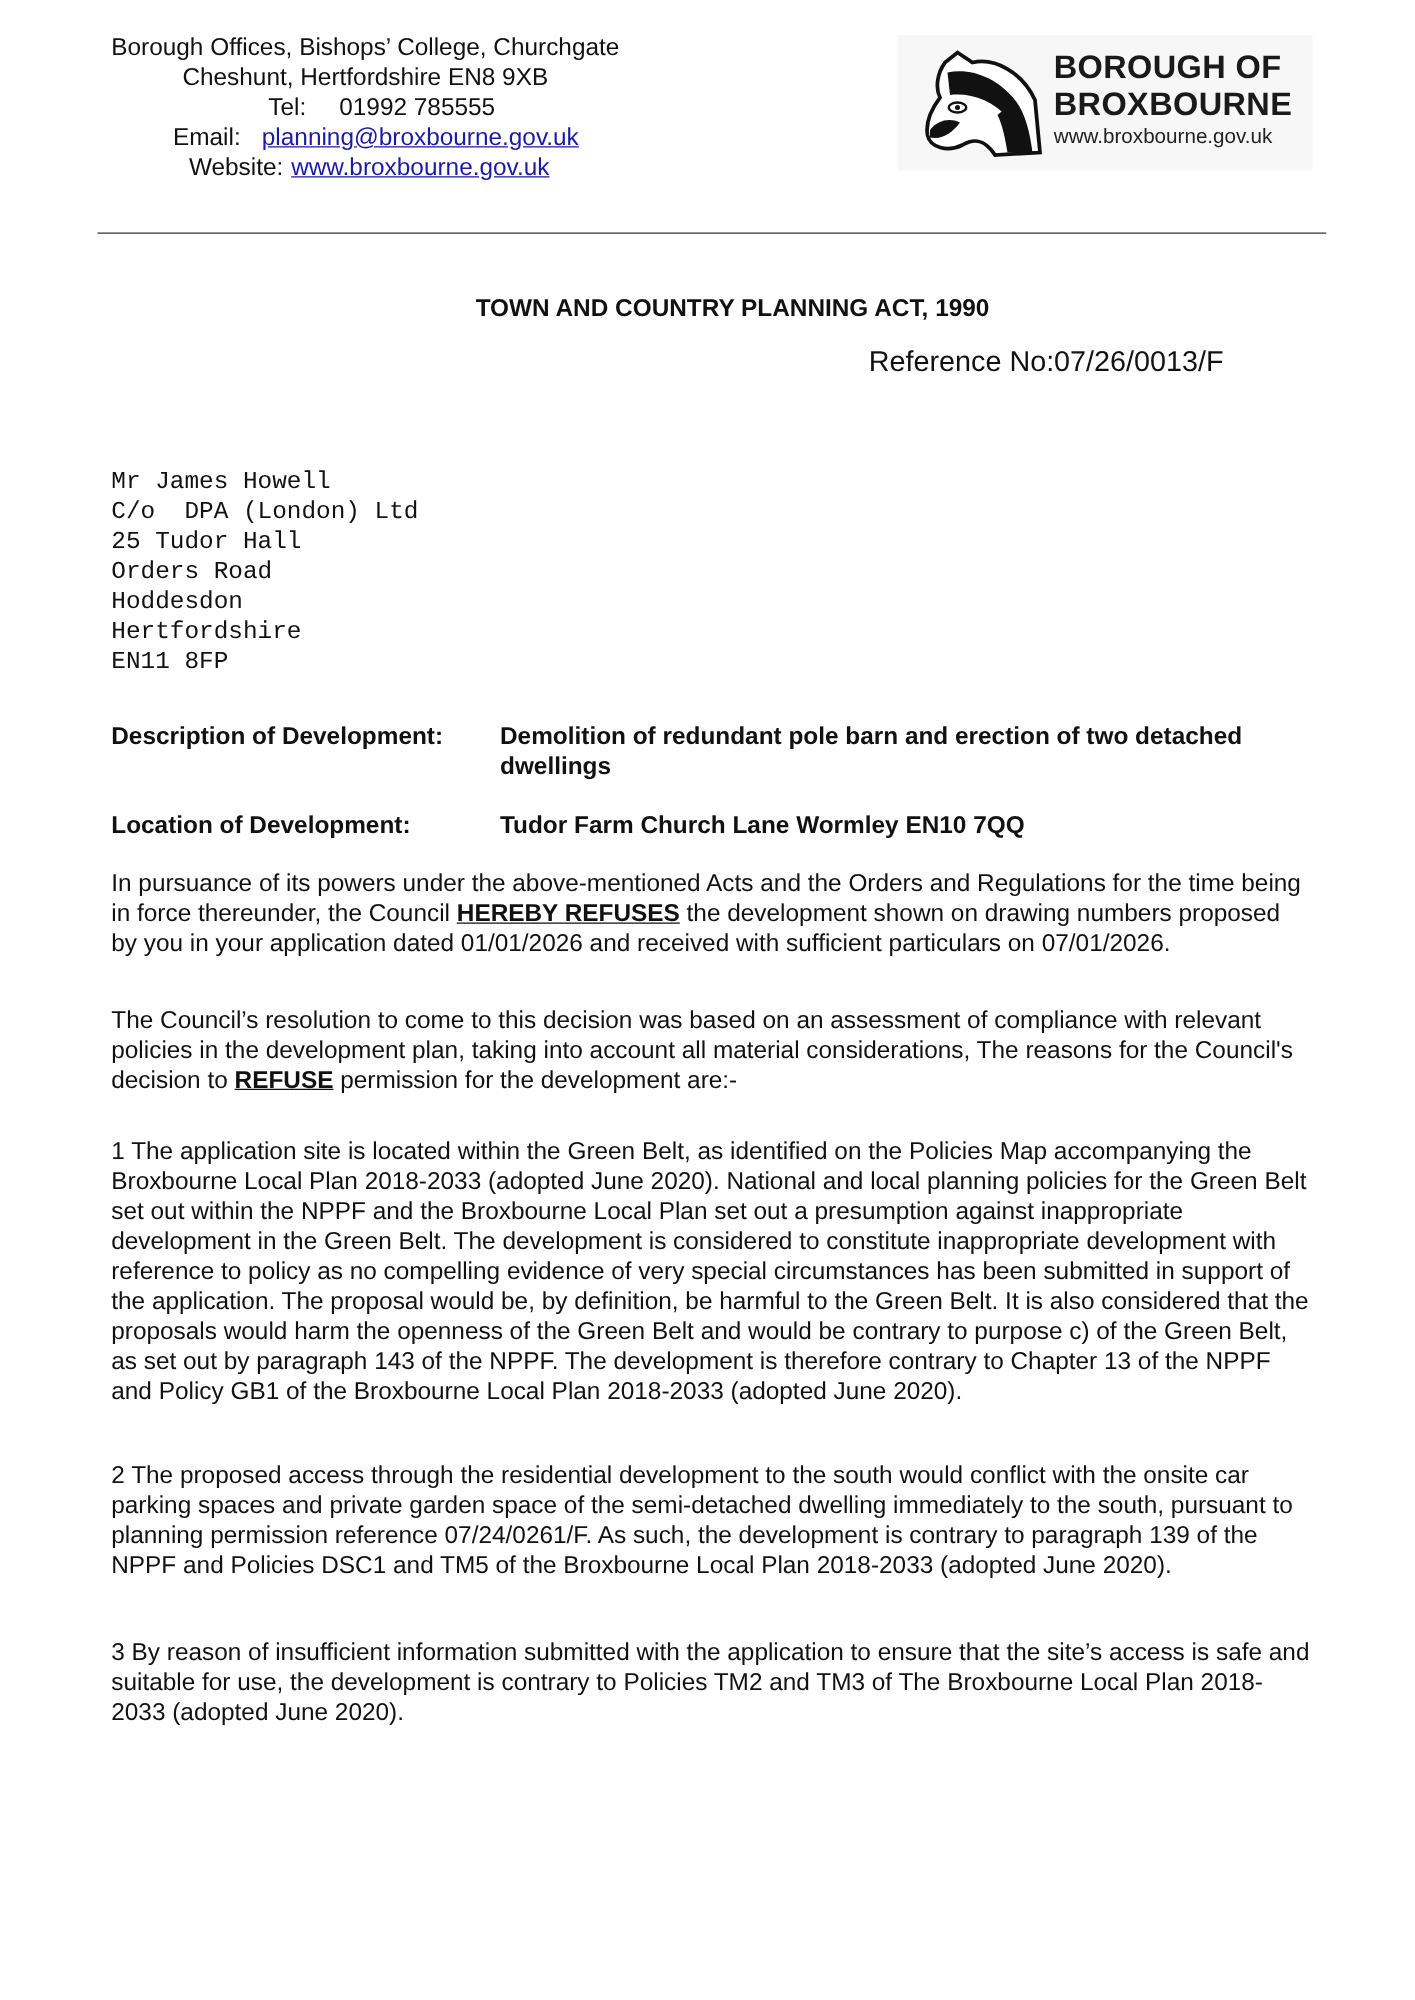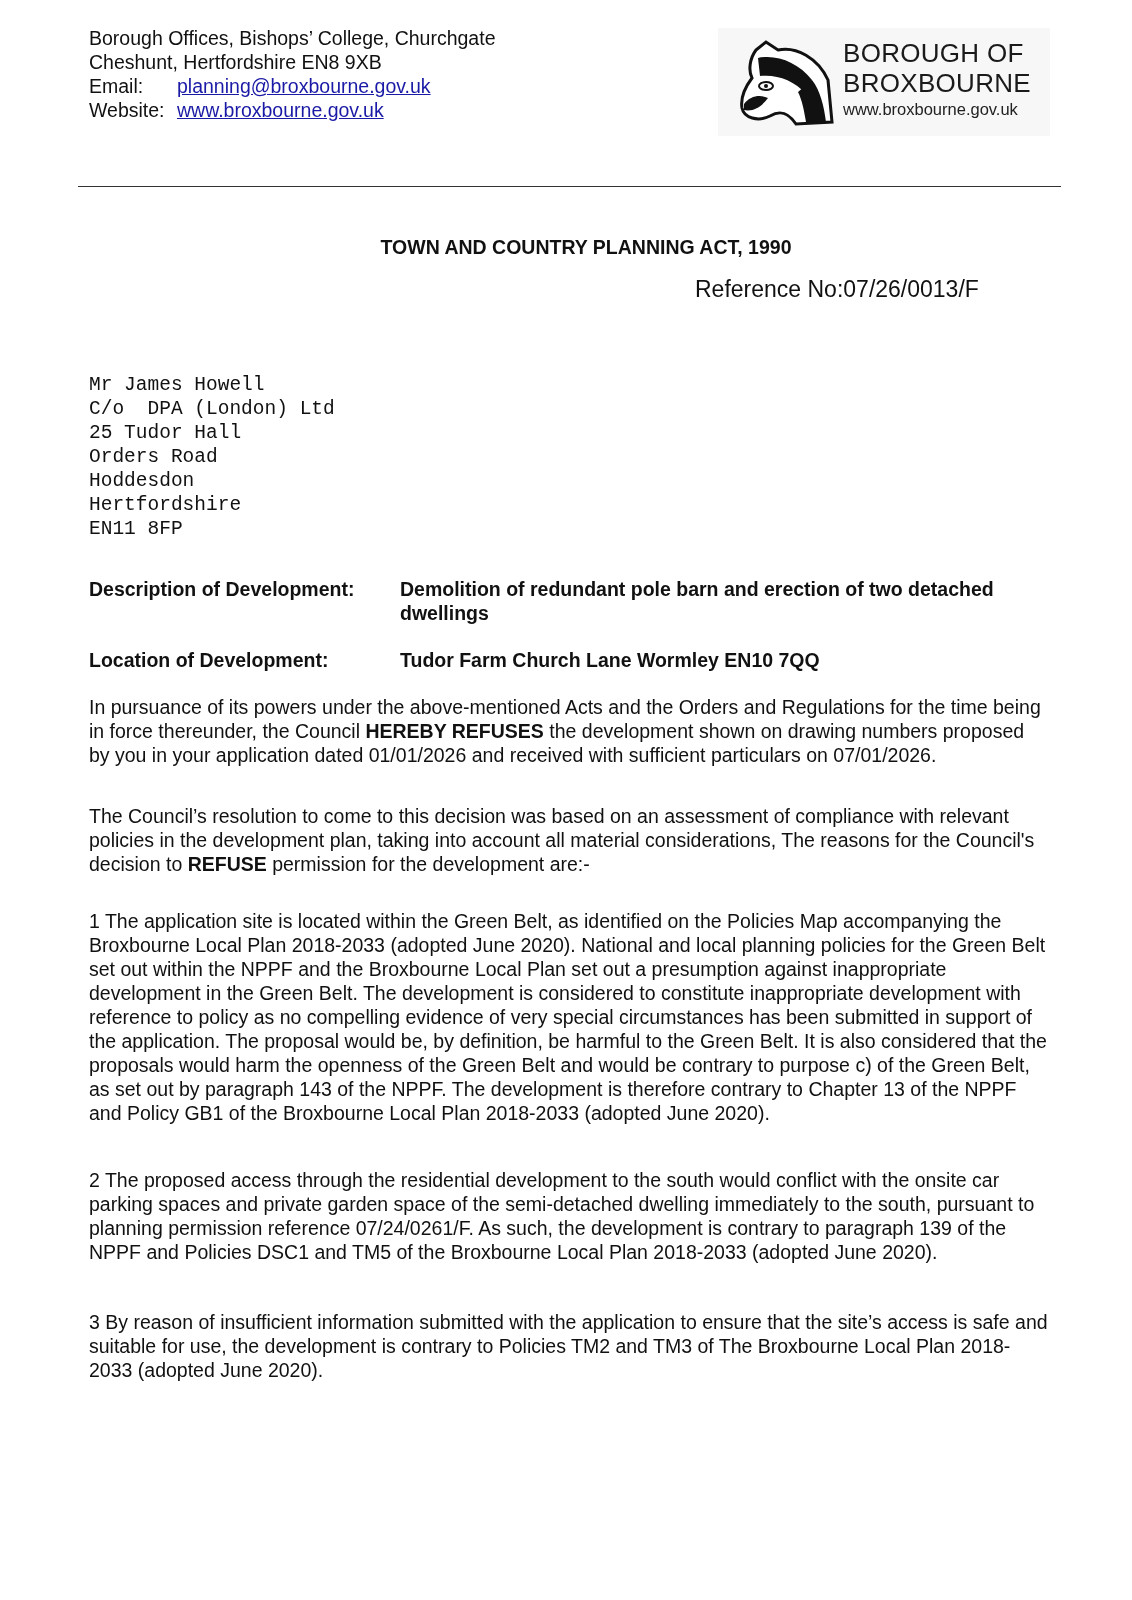--- a/index.html
+++ b/index.html
@@ -1,42 +1,43 @@
 <!DOCTYPE html>
 <html><head>
 <meta charset="utf-8">
 <style>
   html, body { margin: 0; padding: 0; background: #ffffff; }
   body { width: 1132px; height: 1600px; position: relative; overflow: hidden;
          font-family: "Liberation Sans", sans-serif; color: #111111; }
   .abs { position: absolute; }
   .hdr { left: 89px; top: 26px; font-size: 19.5px; line-height: 24px; }
-  .hdr .row { white-space: pre; }
+  .hdr .row { white-space: pre; text-align: center; }
   .hdr .lbl { display: inline-block; }
   .hdr a { color: #1a1aa6; text-decoration: underline; }
   .logo { left: 718px; top: 28px; width: 332px; height: 108px; background: #f7f7f7; }
   .logo svg { position: absolute; left: 18px; top: 8px; }
-  .logo .t1 { position: absolute; left: 125px; top: 10px; font-weight: normal; font-size: 26px; line-height: 30px; letter-spacing: 0.3px; color: #1a1a1a; }
+  .logo .t1 { position: absolute; left: 125px; top: 10px; font-weight: bold; font-size: 26px; line-height: 30px; letter-spacing: 0.3px; color: #1a1a1a; }
   .logo .t2 { position: absolute; left: 125px; top: 72px; font-size: 16.5px; color: #222; }
   .rule { left: 78px; top: 186px; width: 983px; height: 1px; background: #333; }
   .act { left: 0; width: 1132px; top: 236px; text-align: center; font-weight: bold; font-size: 19.5px; margin-left: 20px; }
   .ref { left: 695px; top: 276px; font-size: 23px; }
   .addr { left: 89px; top: 373px; font-size: 19.5px; line-height: 24px; font-family: Liberation Mono, monospace; }
   .kv { left: 89px; font-size: 19.5px; font-weight: bold; line-height: 24px; }
   .kv .k { position: absolute; left: 0; white-space: nowrap; }
   .kv .v { position: absolute; left: 311px; width: 650px; }
   .para { left: 89px; width: 960px; font-size: 19.5px; line-height: 24px; }
-  .para b { font-weight: bold; }
+  .para b { font-weight: bold; text-decoration: underline; }
 </style>
 </head>
 <body>
 
 <div class="abs hdr">
   <div class="row">Borough Offices, Bishops’ College, Churchgate</div>
   <div class="row">Cheshunt, Hertfordshire EN8 9XB</div>
+  <div class="row"><span class="lbl" style="width:83px">Tel:</span><span>01992 785555</span></div>
   <div class="row"><span class="lbl" style="width:88px">Email:</span><a href="#">planning@broxbourne.gov.uk</a></div>
   <div class="row"><span class="lbl" style="width:88px">Website:</span><a href="#">www.broxbourne.gov.uk</a></div>
 </div>
 
 <div class="abs logo">
   <svg width="100" height="92" viewBox="0 0 100 92">
     <path d="M20 14 L30 6 L42 14 C60 10 82 22 92 44 L96 86 L60 88 C52 76 44 74 34 80 C22 86 8 82 6 72 C4 60 10 50 16 42 C12 34 14 22 20 14 Z" fill="#ffffff" stroke="#111" stroke-width="3"></path>
     <path d="M22 22 C40 18 62 26 76 44 L70 58 C58 44 40 38 24 40 Z" fill="#111"></path>
     <path d="M76 44 C84 54 88 70 90 86 L70 86 C68 74 66 64 62 56 Z" fill="#111"></path>
     <path d="M8 68 C14 60 24 58 32 62 C26 70 18 76 8 74 Z" fill="#111"></path>

